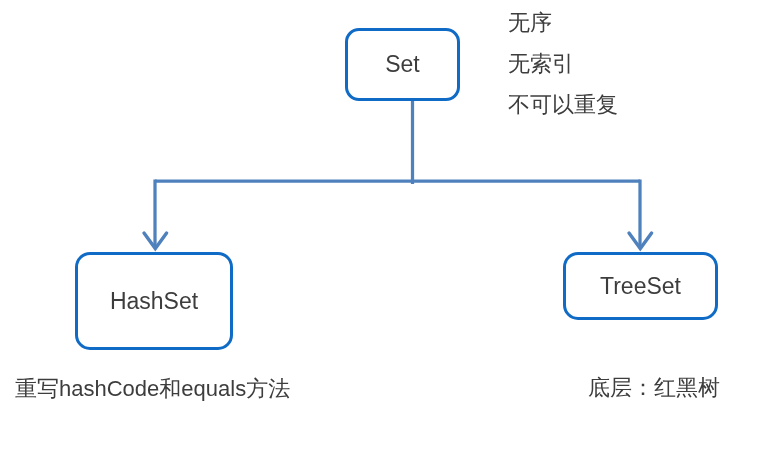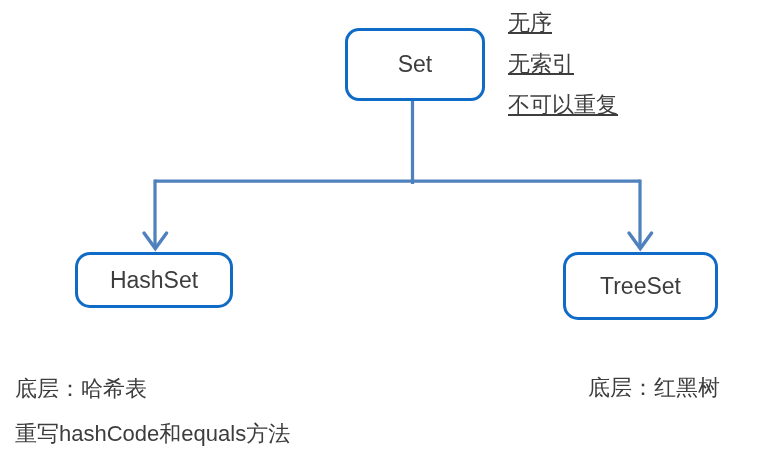--- a/index.html
+++ b/index.html
@@ -39,30 +39,30 @@
     box-sizing:border-box;
     background:var(--node-fill);
     border:3.5px solid var(--node-border);
     border-radius:15px;
     display:flex;
     align-items:center;
     justify-content:center;
     font-size:23px;
     color:var(--text);
   }
-  .node-root{left:345px;top:28px;width:140px;height:73px;border-radius:14px;}
-  .node-left{left:75px;top:252px;width:158px;height:56px;}
+  .node-root{left:345px;top:28px;width:115px;height:73px;border-radius:14px;}
+  .node-left{left:75px;top:252px;width:158px;height:98px;}
   .node-right{left:563px;top:252px;width:155px;height:68px;}
   .notes{
     position:absolute;
     font-size:22px;
     color:var(--text);
     white-space:nowrap;
   }
-  .root-notes{left:508px;top:2px;line-height:41px;text-decoration:underline;}
+  .root-notes{left:508px;top:2px;line-height:41px;}
   .left-notes{left:15px;top:366px;line-height:45px;}
   .right-notes{left:545px;top:365px;line-height:45px;margin-left:43px;}
 </style>
 </head>
 <body>
 
 <div class="canvas">
 
   <svg class="connectors" viewBox="0 0 763 458" aria-hidden="true">
     <path class="line" d="M 412.5 101 L 412.5 184"></path>
@@ -85,21 +85,20 @@
 
   <div class="node node-left">
     <span>HashSet</span>
   </div>
 
   <div class="node node-right">
     <span>TreeSet</span>
   </div>
 
   <div class="notes left-notes">
-    <div class="note-line">底层：哈希表</div>
     <div class="note-line">重写hashCode和equals方法</div>
   </div>
 
   <div class="notes right-notes">
     <div class="note-line">底层：红黑树</div>
   </div>
 
 </div>
 
 </body></html>

